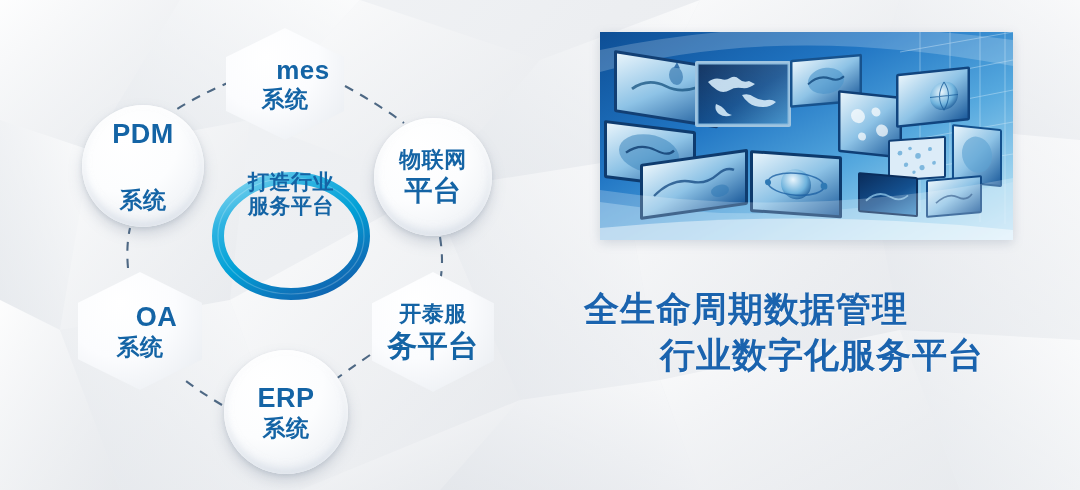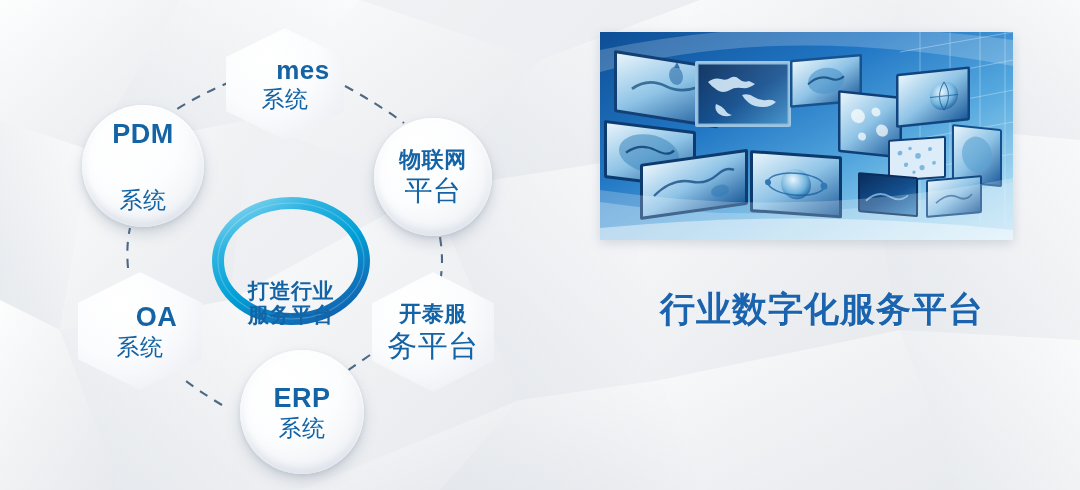--- a/index.html
+++ b/index.html
@@ -29,21 +29,21 @@
     position:absolute;
     display:flex;flex-direction:column;
     align-items:center;justify-content:center;
     color:#1464a5;
     text-align:center;
     line-height:1.06;
     letter-spacing:0.5px;
     z-index:3;
   }
   .node .l1{font-weight:bold;}
-  .node .l2{font-weight:normal;}
+  .node .l2{font-weight:bold;}
 
   
   .node.circle{
     border-radius:50%;
     background:
       radial-gradient(circle at 34% 26%, #ffffff 0%, #fcfdfe 46%, #eef1f5 82%, #e4e8ee 100%);
     box-shadow:
       0 7px 14px rgba(110,125,145,0.26),
       0 2px 4px rgba(110,125,145,0.18),
       inset 0 2px 5px rgba(255,255,255,0.95),
@@ -54,23 +54,23 @@
     background:
       radial-gradient(circle at 34% 26%, #ffffff 0%, #fbfcfe 46%, #edf0f4 82%, #e3e7ed 100%);
     clip-path:polygon(50% 0%,100% 26%,100% 74%,50% 100%,0% 74%,0% 26%);
     filter:drop-shadow(0 7px 11px rgba(110,125,145,0.30))
            drop-shadow(0 2px 3px rgba(110,125,145,0.18));
   }
 
   
   .core{
     position:absolute;
-    left:205px;top:195px;width:172px;height:132px;
+    left:205px;top:170px;width:172px;height:132px;
     z-index:4;
-    display:flex;align-items:flex-end;justify-content:center;
+    display:flex;align-items:flex-start;justify-content:center;
   }
   .core svg{position:absolute;left:0;top:0;}
   .core .core-text{
     position:relative;z-index:2;
     color:#1464a5;font-weight:bold;font-size:21px;line-height:1.14;
     text-align:center;letter-spacing:0.5px;
   }
 
   
   .photo{
@@ -162,21 +162,21 @@
     <div class="node hex" style="left:78px;top:272px;width:124px;height:118px;">
       <span class="l1" style="font-size:27px;margin-left:33px;">OA</span>
       <span class="l2" style="font-size:23px;margin-top:4px;">系统</span>
     </div>
 
     <div class="node hex" style="left:372px;top:272px;width:122px;height:120px;">
       <span class="l1" style="font-size:22px;text-align:center;">开泰服</span>
       <span class="l2" style="font-size:30px;margin-top:5px;">务平台</span>
     </div>
 
-    <div class="node circle" style="left:240px;top:350px;width:124px;height:124px;">
+    <div class="node circle" style="left:224px;top:350px;width:124px;height:124px;">
       <span class="l1" style="font-size:27px;">ERP</span>
       <span class="l2" style="font-size:23px;margin-top:4px;">系统</span>
     </div>
 
     <div class="core">
       <svg width="172" height="132" viewBox="0 0 172 132" aria-hidden="true">
         <defs>
           <linearGradient id="ringg" x1="0.15" y1="0" x2="0.8" y2="1">
             <stop offset="0" stop-color="#7fd4ef"></stop>
             <stop offset="0.22" stop-color="#2fb4e2"></stop>
@@ -347,16 +347,17 @@
           <rect x="2" y="2" width="52" height="34" fill="url(#scr)"></rect>
           <path d="M10 24 q12 -10 22 -4 q8 5 14 -2" stroke="#0f3f76" stroke-width="1.8" fill="none" opacity="0.7"></path>
         </g>
       </g>
 
       <path d="M0 158 Q 200 188 413 146 L413 208 L0 208 Z" fill="#ffffff" opacity="0.22"></path>
     </svg>
   </div>
 
   <div class="headline">
+    <span class="ln1">全生命周期数据管理</span>
     <span class="ln2">行业数字化服务平台</span>
   </div>
 
 </div>
 
 </body></html>

